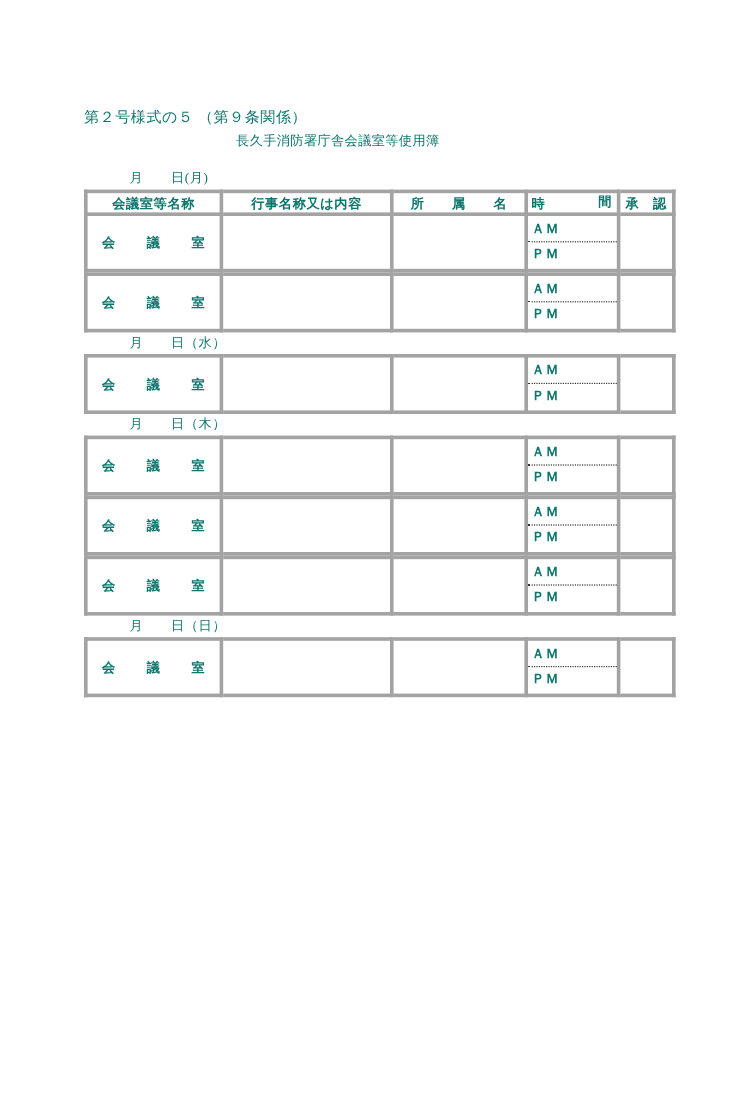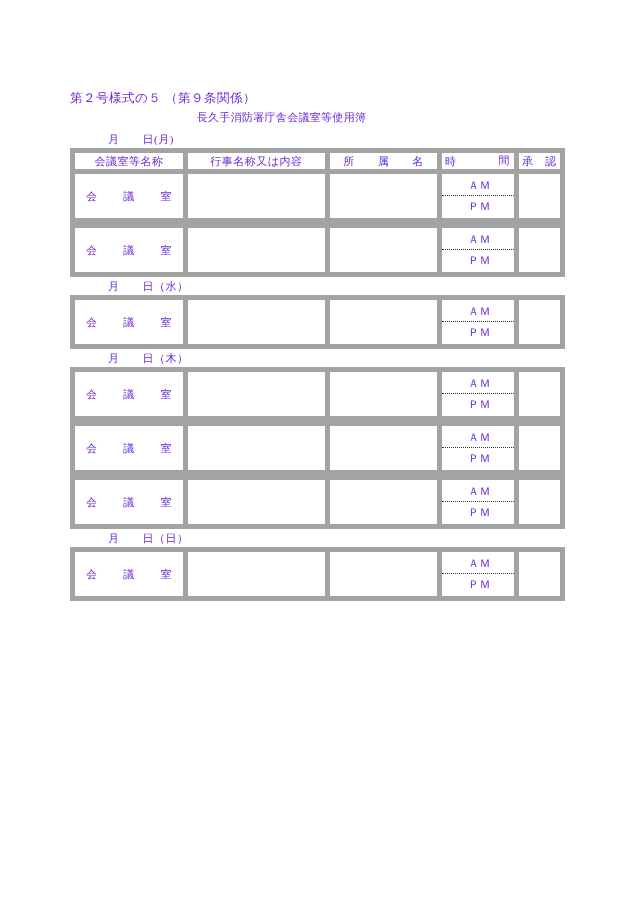--- a/index.html
+++ b/index.html
@@ -7,21 +7,21 @@
     padding: 0;
     background: #f2f2f2;
   }
   .page {
     width: 630px;
     height: 915px;
     background: #ffffff;
     position: relative;
     margin: 0 auto;
     font-family: "Liberation Serif", "DejaVu Serif", serif;
-    color: #6d28d9;
+    color: #0f766e;
     overflow: hidden;
   }
   .form-title {
     position: absolute;
     left: 70px;
     top: 90px;
     font-size: 12.5px;
     letter-spacing: 0.5px;
     white-space: nowrap;
   }
@@ -30,39 +30,39 @@
     left: 0;
     top: 110px;
     width: 563px;
     text-align: center;
     font-size: 11px;
     letter-spacing: 0.3px;
   }
   .table-wrap {
     position: absolute;
     left: 70px;
-    top: 130px;
+    top: 140px;
     width: 490px;
   }
   .day-label {
     font-size: 11px;
     padding-left: 38px;
     line-height: 18px;
     height: 18px;
     letter-spacing: 0.5px;
     white-space: nowrap;
   }
   table.sheet {
     border-collapse: collapse;
     width: 490px;
     table-layout: fixed;
   }
   table.sheet td, table.sheet th {
-    border: 5px solid #a3a3a3;
-    font-weight: normal;
+    border: 3px solid #a3a3a3;
+    font-weight: bold;
     font-size: 11px;
     padding: 0;
     vertical-align: middle;
   }
   .col-room   { width: 113px; }
   .col-event  { width: 142px; }
   .col-dept   { width: 112px; }
   .col-time   { width: 77px;  }
   .col-appr   { width: 46px;  }
 
@@ -101,21 +101,20 @@
     padding: 0;
     position: relative;
   }
   .time-cell .ampm {
     font-size: 11px;
     padding-left: 3px;
     line-height: 21px;
     height: 21px;
     box-sizing: border-box;
     letter-spacing: 0.5px;
-    text-align: center;
   }
   .time-cell .am {
     border-bottom: 1px dotted #333;
   }
 </style>
 </head>
 <body>
 
 <div class="page">
 

